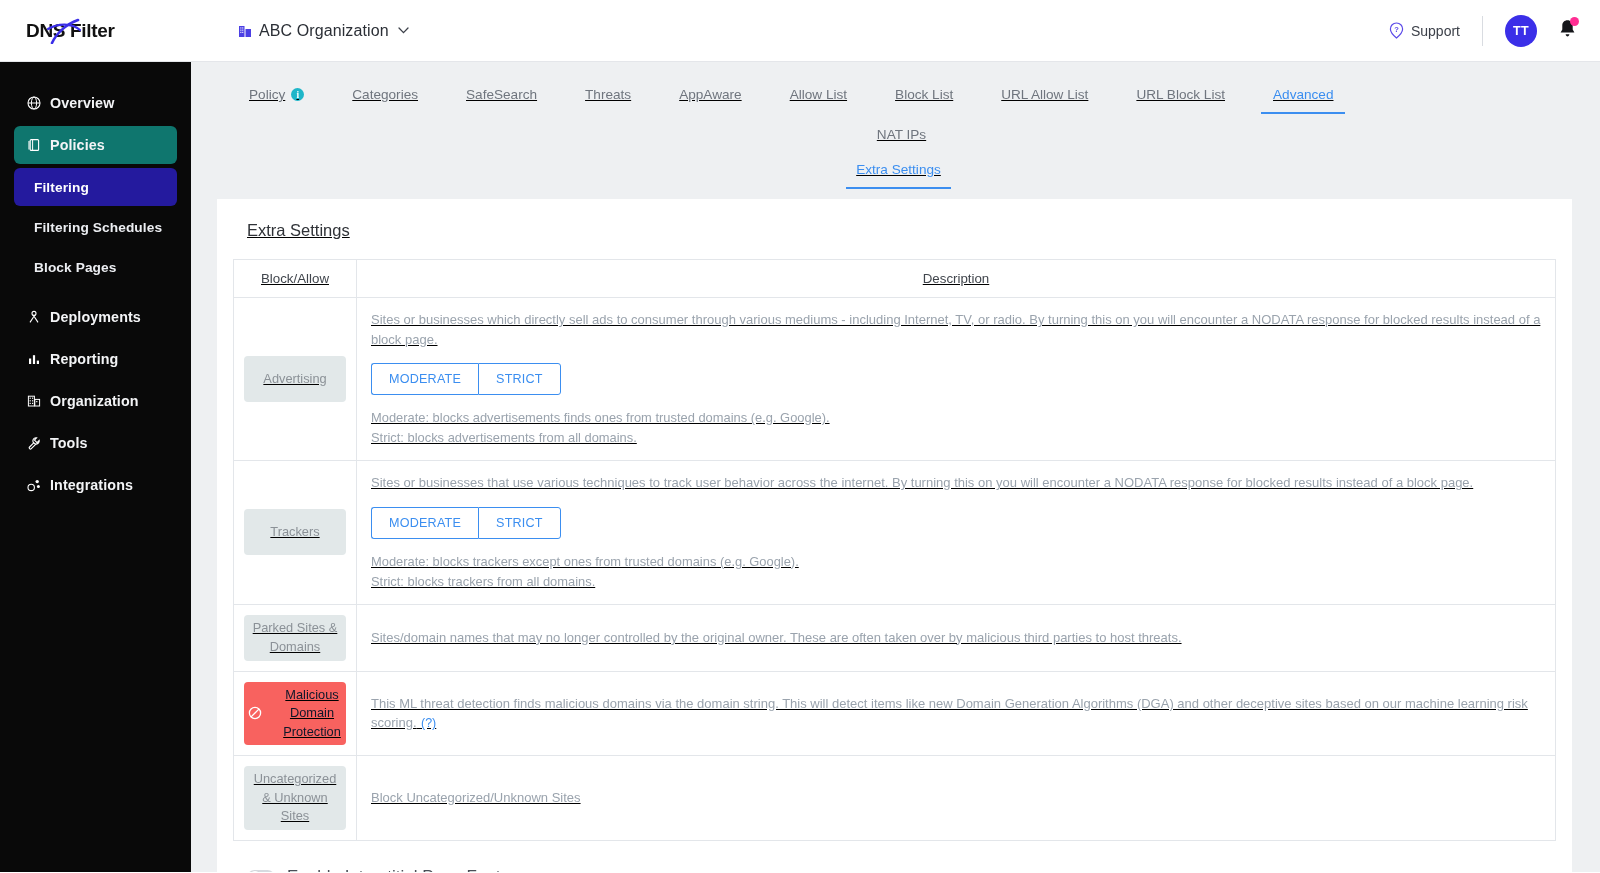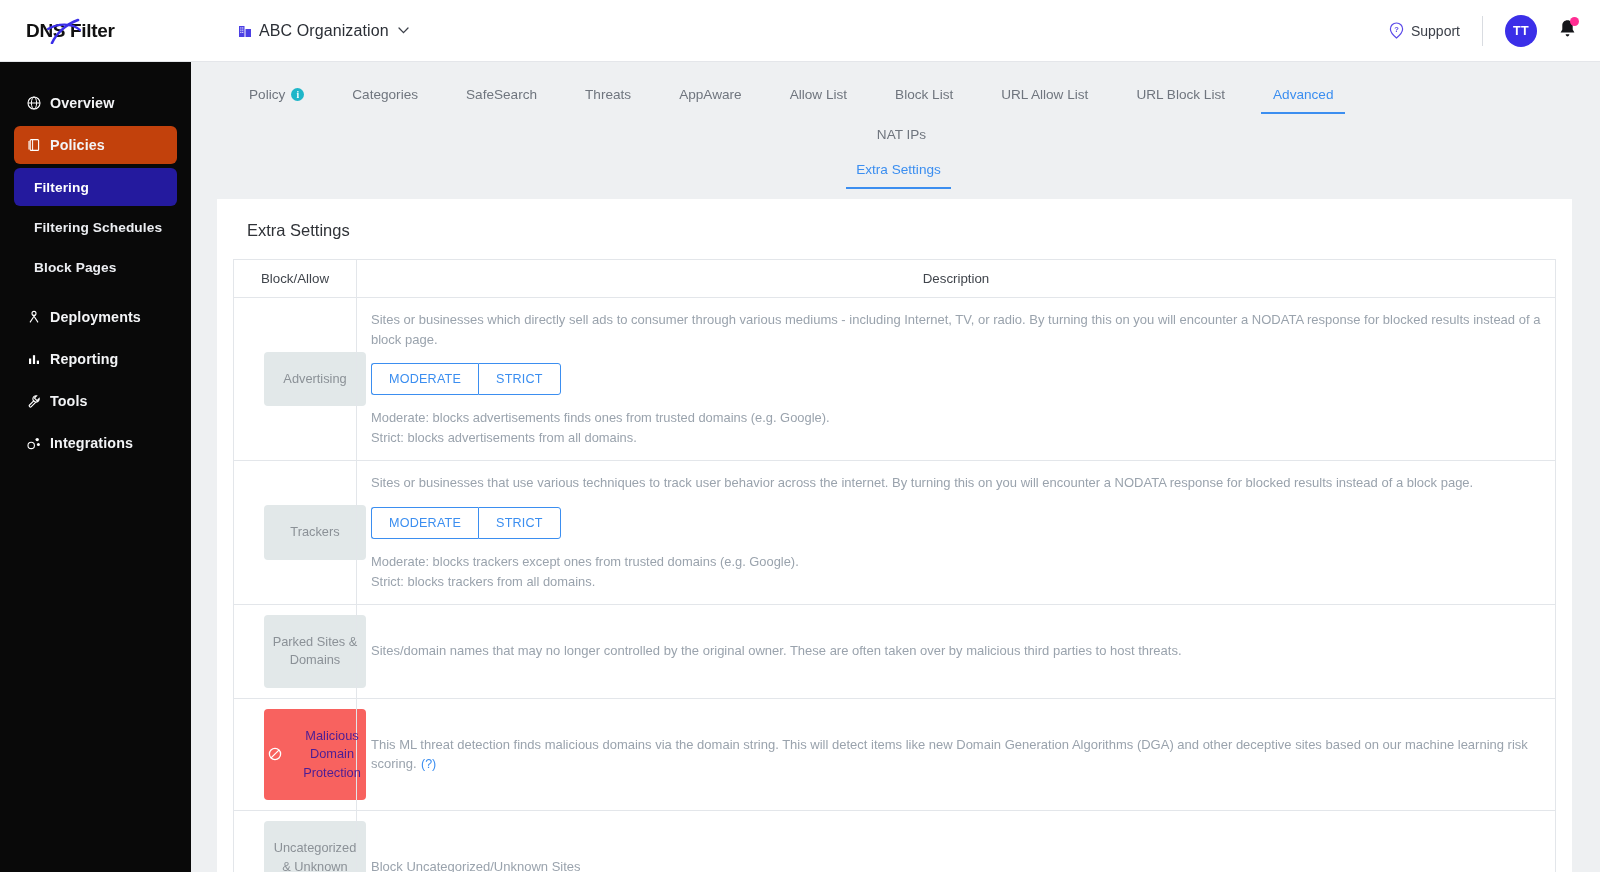--- a/index.html
+++ b/index.html
@@ -62,37 +62,38 @@
   }
   .nav-item {
     display: flex; align-items: center; gap: 9px;
     height: 38px; padding: 0 12px;
     border-radius: 6px;
     color: #f3f4f6; font-size: 14.3px; font-weight: 700;
     cursor: pointer; margin-bottom: 4px;
     letter-spacing: .1px;
   }
   .nav-item .nic { display:inline-flex; width:15px; justify-content:center; }
-  .nav-item.active { background: #c2410c; }
+  .nav-item.active { background: #0f766e; }
   .sub-item {
     display: flex; align-items: center;
     height: 38px; padding: 0 12px 0 20px;
     border-radius: 6px;
     color: #eceef2; font-size: 13.7px; font-weight: 700;
     cursor: pointer; margin-bottom: 2px;
     letter-spacing: .1px;
   }
   .sub-item.active { background: #241a9e; color:#ffffff; }
   .nav-gap { height: 10px; }
 
   
   .main {
     flex: 1; background: #eef0f2;
     padding: 17px 28px 0 26px;
     overflow: hidden;
+    text-decoration: underline;
   }
   .tabs-wrap { padding-left: 8px; }
   .tabrow { display: flex; align-items: flex-end; gap: 0; }
   .tab {
     position: relative;
     font-size: 13.6px; color: #6f757e;
     padding: 8px 24px 12px 24px;
     cursor: pointer; white-space: nowrap;
     display: flex; align-items: center; gap: 6px;
   }
@@ -142,24 +143,24 @@
   .col-ba { width: 123px; }
   td.ba-cell { padding: 10px; text-align: center; }
   td.desc-cell { padding: 12px 14px; }
 
   .pill {
     display: flex; align-items: center; justify-content: center;
     width: 100%; min-height: 46px;
     background: #e2e8e9; color: #8b9197;
     border-radius: 4px; font-size: 12.8px;
     line-height: 1.45; cursor: pointer;
-    padding: 18px 4px; text-align: center; margin-left: 20px;
+    padding: 4px 4px; text-align: center;
   }
   .pill.danger {
-    background: #f8625f; color: #4c1d95;
+    background: #f8625f; color: #0f172a;
     gap: 20px;
     justify-content: flex-end;
   }
   .pill.danger .pill-txt { text-align:center; }
   .ban-ico { flex: 0 0 auto; display:inline-flex; }
 
   .desc-line { font-size: 13px; color: #9aa3ad; line-height: 1.5; }
   .seg { display: inline-flex; margin: 14px 0 13px 0; }
   .seg button {
     font-family: "Liberation Sans", sans-serif;
@@ -304,20 +305,36 @@
         <span class="nic">
           <svg width="14" height="14" viewBox="0 0 14 14">
               <rect x="2" y="6.5" width="2.2" height="5.5" fill="#fff"></rect>
               <rect x="5.9" y="3.2" width="2.2" height="8.8" fill="#fff"></rect>
               <rect x="9.8" y="8.6" width="2.2" height="3.4" fill="#fff"></rect>
             </svg>
         </span>
         <span>Reporting</span>
       </div>
 
+      <div class="nav-item">
+        <span class="nic">
+          <svg width="14" height="14" viewBox="0 0 14 14">
+              <rect x="1.4" y="2.2" width="6" height="9.8" fill="none" stroke="#fff" stroke-width="1"></rect>
+              <rect x="7.8" y="5.4" width="4.8" height="6.6" fill="none" stroke="#fff" stroke-width="1"></rect>
+              <rect x="2.6" y="3.6" width="1.2" height="1.2" fill="#fff"></rect>
+              <rect x="5" y="3.6" width="1.2" height="1.2" fill="#fff"></rect>
+              <rect x="2.6" y="6.2" width="1.2" height="1.2" fill="#fff"></rect>
+              <rect x="5" y="6.2" width="1.2" height="1.2" fill="#fff"></rect>
+              <rect x="2.6" y="8.8" width="1.2" height="1.2" fill="#fff"></rect>
+              <rect x="5" y="8.8" width="1.2" height="1.2" fill="#fff"></rect>
+              <rect x="9.2" y="7" width="1.2" height="1.2" fill="#fff"></rect>
+            </svg>
+        </span>
+        <span>Organization</span>
+      </div>
 
       <div class="nav-item">
         <span class="nic">
           <svg width="14" height="14" viewBox="0 0 14 14">
               <path d="M9.6 1.8 a3.2 3.2 0 1 0 2.6 2.6 L10 6.6 L7.4 4 Z" fill="none" stroke="#fff" stroke-width="1.1"></path>
               <path d="M7.2 6.4 L2.6 11 a1.2 1.2 0 0 0 1.7 1.7 L8.9 8.1" fill="none" stroke="#fff" stroke-width="1.1"></path>
             </svg>
         </span>
         <span>Tools</span>
       </div>

